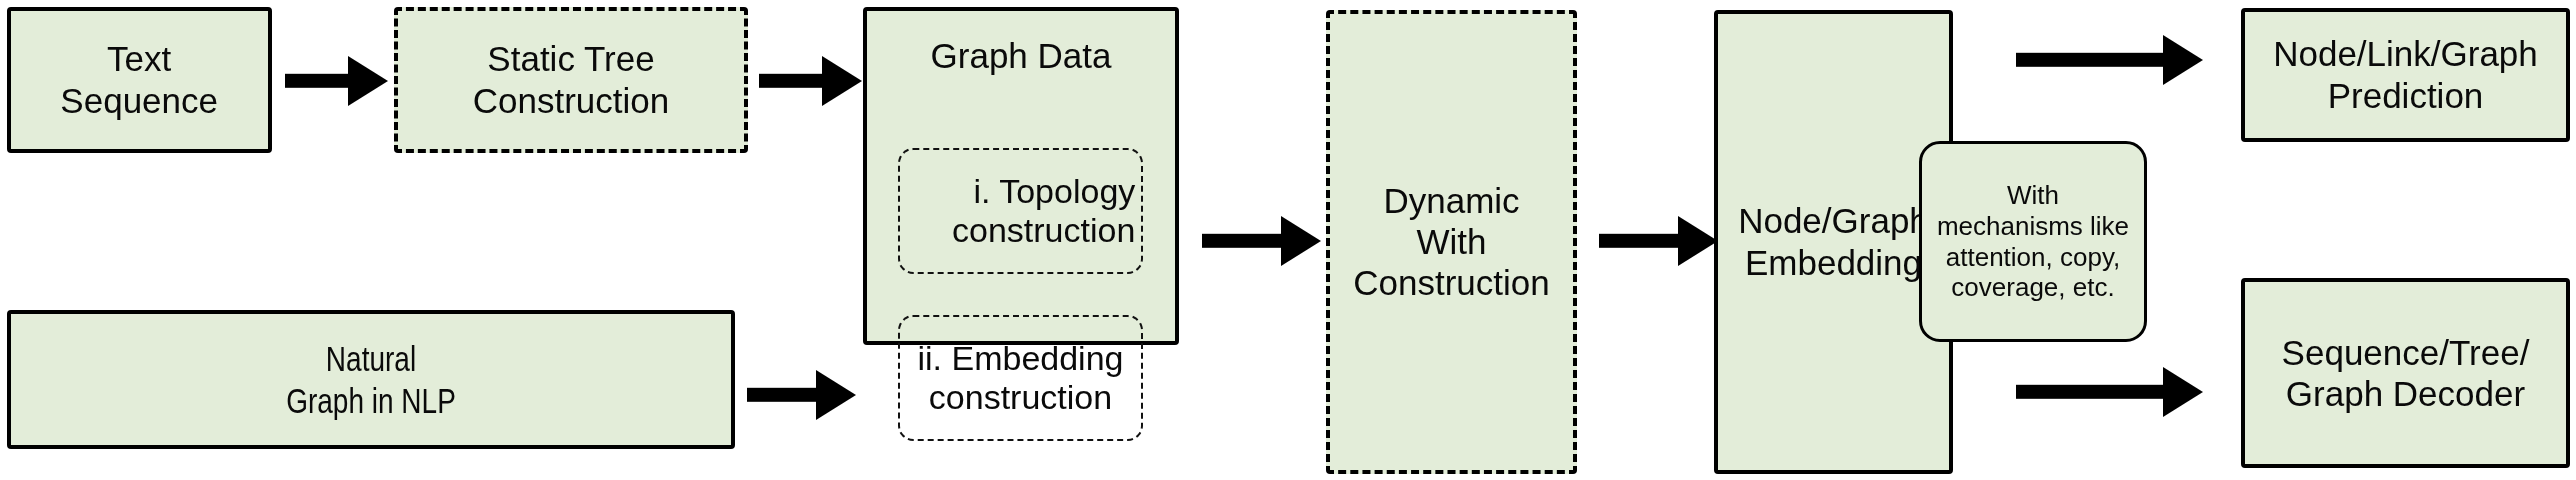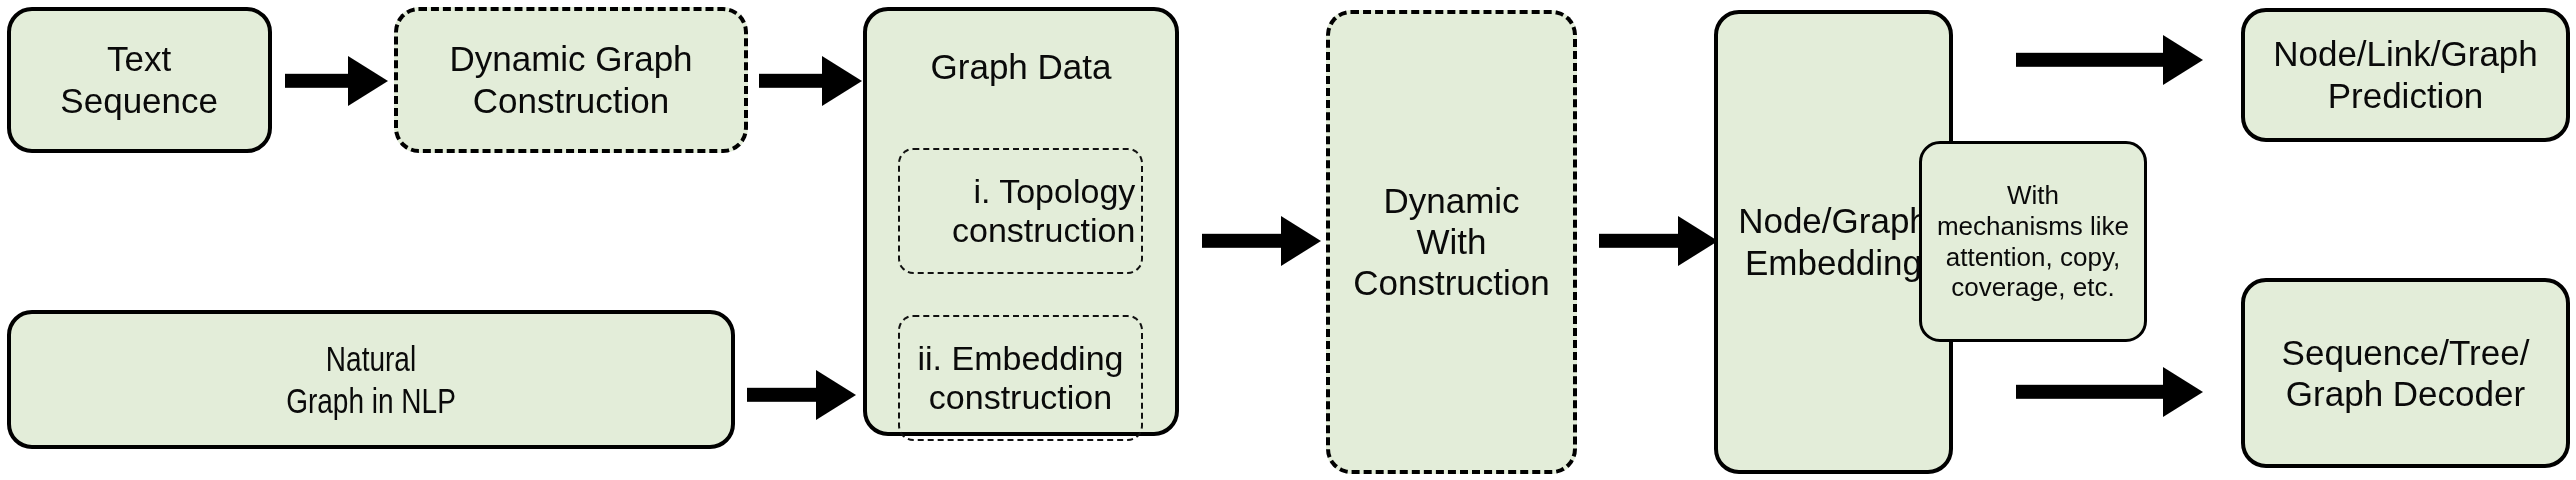--- a/index.html
+++ b/index.html
@@ -13,21 +13,21 @@
     height: 481px;
     background: #ffffff;
     font-family: "Liberation Sans", sans-serif;
     overflow: hidden;
   }
   .node {
     position: absolute;
     box-sizing: border-box;
     background: #E3EDD9;
     border: 4.8px solid #000000;
-    border-radius: 25px;
+    border-radius: 4px;
     display: flex;
     align-items: center;
     justify-content: center;
     text-align: center;
     color: #0a0a0a;
     line-height: 1.18;
     white-space: pre-line;
   }
   .node.dashed {
     border-style: dashed;
@@ -95,30 +95,30 @@
     <span class="label">Text
 Sequence</span>
   </div>
 
   <div class="arrow" style="left:285px; top:81px; width:105px;">
     <div class="shaft" style="width:69px;"></div>
     <div class="head" style="left:63px;"></div>
   </div>
 
   <div class="node dashed t-large" style="left:394px; top:6.7px; width:354px; height:146px;">
-    <span class="label">Dynamic Graph
+    <span class="label">Static Tree
 Construction</span>
   </div>
 
   <div class="arrow" style="left:759px; top:81px; width:105px;">
     <div class="shaft" style="width:69px;"></div>
     <div class="head" style="left:63px;"></div>
   </div>
 
-  <div class="node t-large" style="left:863px; top:6.7px; width:316px; height:429px; align-items:flex-start; justify-content:center; padding-top:35px;">
+  <div class="node t-large" style="left:863px; top:6.7px; width:316px; height:338px; align-items:flex-start; justify-content:center; padding-top:24px;">
     <span class="label">Graph Data</span>
   </div>
 
   <div class="subnode t-med" style="left:898px; top:148px; width:245px; height:126px;text-align:right;">
     <span class="label">i. Topology
 construction</span>
   </div>
 
   <div class="subnode t-med" style="left:898px; top:315px; width:245px; height:126px;">
     <span class="label">ii. Embedding

